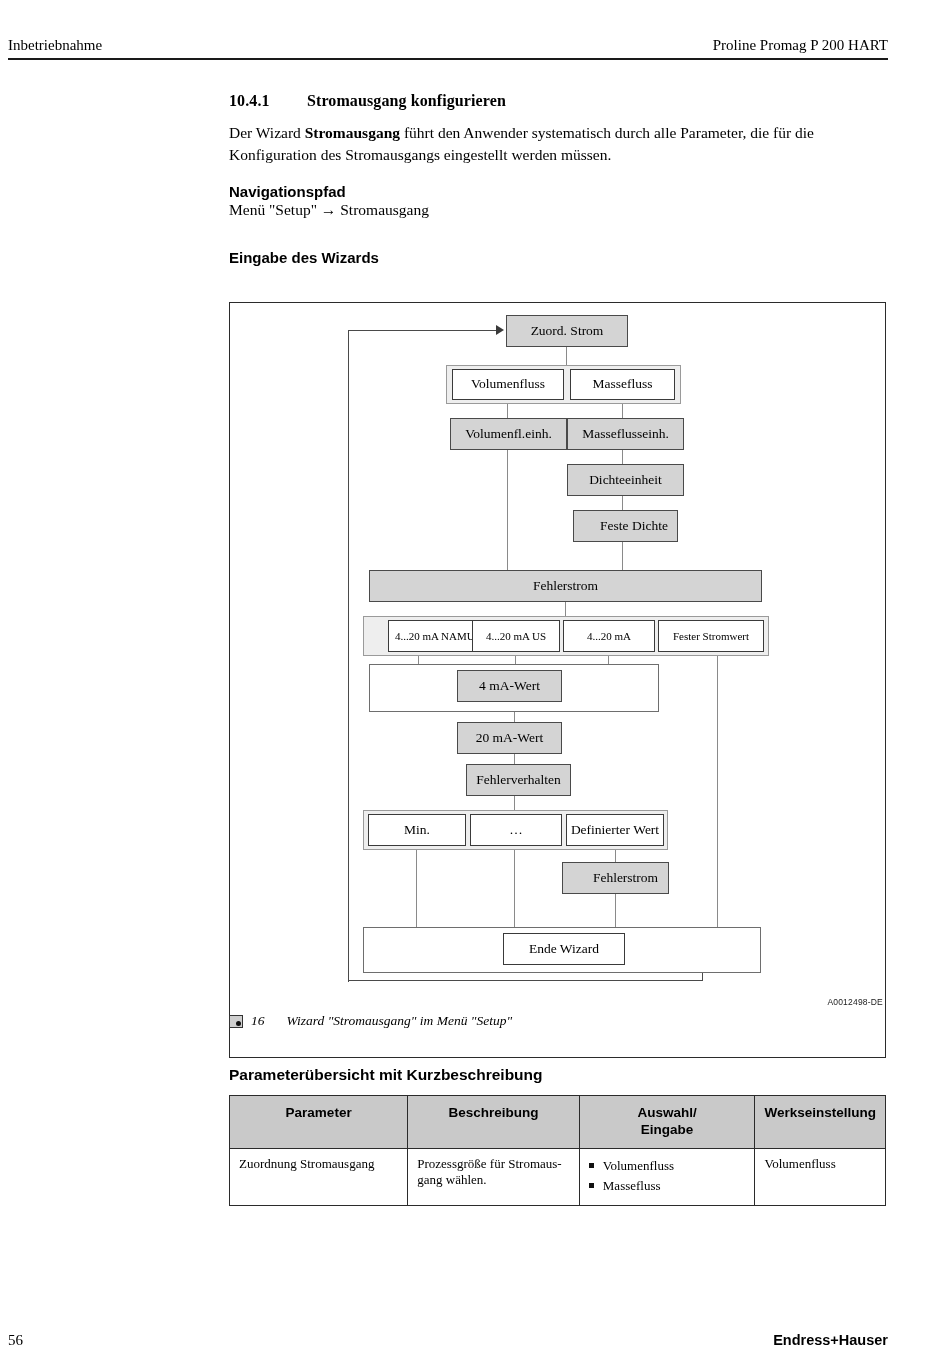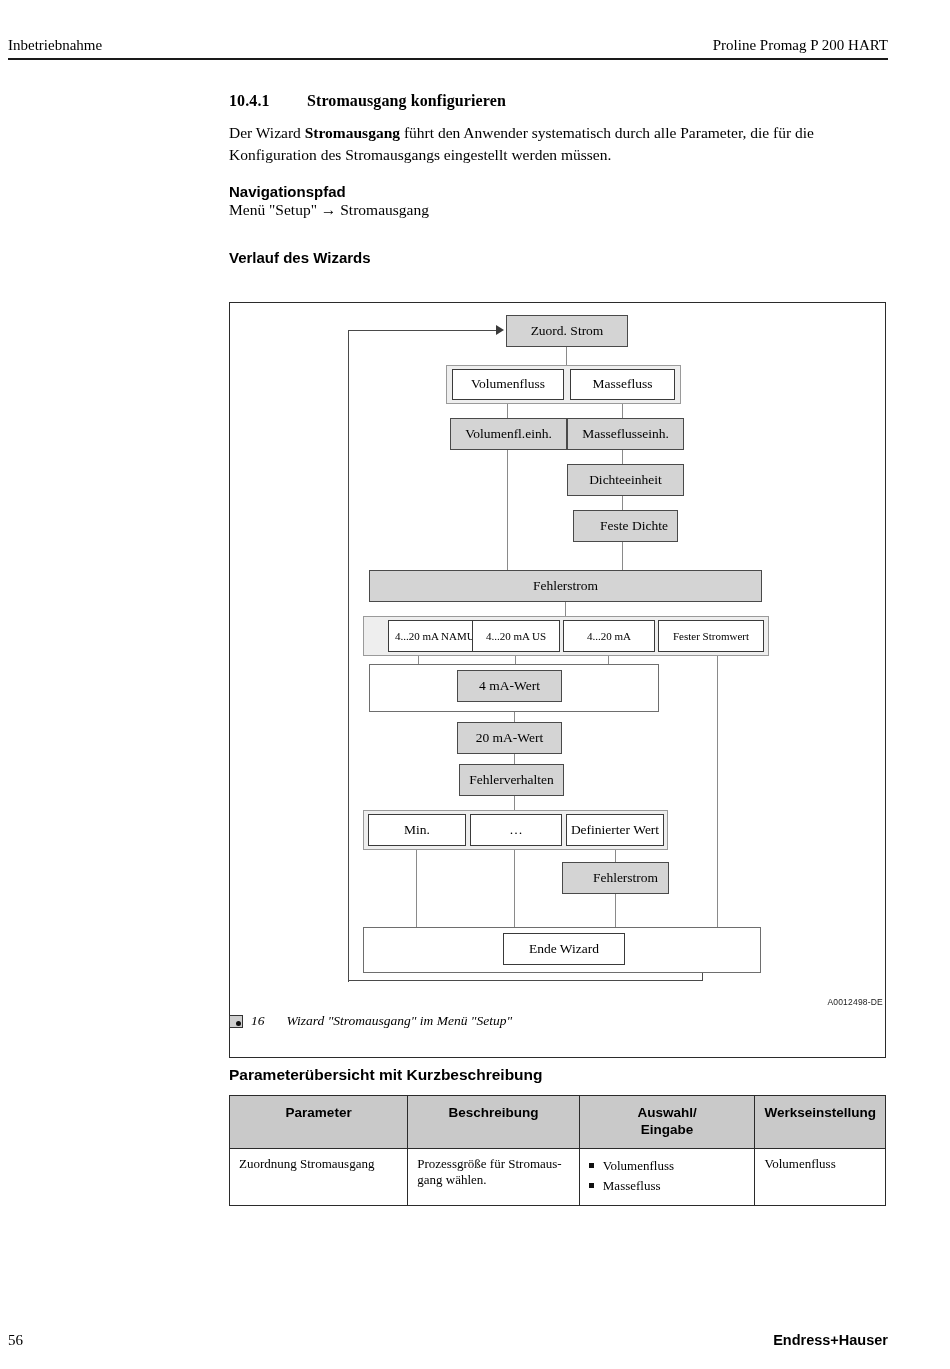--- a/index.html
+++ b/index.html
@@ -280,21 +280,21 @@
 <div class="content">
   <h2 class="section-title">
     <span class="num">10.4.1</span><span>Stromausgang konfigurieren</span>
   </h2>
 
   <p class="intro"><span>Der Wizard </span><b>Stromausgang</b><span> führt den Anwender systematisch durch alle Parameter, die für die Konfiguration des Stromausgangs eingestellt werden müssen.</span></p>
 
   <h3 class="sub-head">Navigationspfad</h3>
   <p class="navpath">Menü "Setup" → Stromausgang</p>
 
-  <h3 class="verlauf">Verlauf des Wizards</h3>
+  <h3 class="verlauf">Eingabe des Wizards</h3>
 </div>
 
 <div class="figure-frame">
   <div class="diagram">
 
     <div class="vline dark" style="left:118px; top:27px; height:652px;"></div>
     <div class="hline dark" style="left:118px; top:677px; width:355px;"></div>
     <div class="vline dark" style="left:472px; top:645px; height:33px;"></div>
     <div class="hline dark" style="left:118px; top:27px; width:150px;"></div>
     <div class="arrow-head" style="left:266px; top:22px;"></div>
@@ -364,21 +364,21 @@
     <div class="node gray" style="left:227px; top:367px; width:105px; height:32px;">
       <span>4 mA-Wert</span>
     </div>
     <div class="vline" style="left:284px; top:409px; height:12px;"></div>
 
     <div class="node gray" style="left:227px; top:419px; width:105px; height:32px;">
       <span>20 mA-Wert</span>
     </div>
     <div class="vline" style="left:284px; top:451px; height:12px;"></div>
 
-    <div class="node gray" style="left:229px; top:461px; width:105px; height:32px;">
+    <div class="node gray" style="left:236px; top:461px; width:105px; height:32px;">
       <span>Fehlerverhalten</span>
     </div>
     <div class="vline" style="left:284px; top:493px; height:16px;"></div>
 
     <div class="optgroup" style="left:133px; top:507px; width:305px; height:40px;"></div>
     <div class="node white" style="left:138px; top:511px; width:98px; height:32px;">
       <span>Min.</span>
     </div>
     <div class="node white" style="left:240px; top:511px; width:92px; height:32px;">
       <span>…</span>

